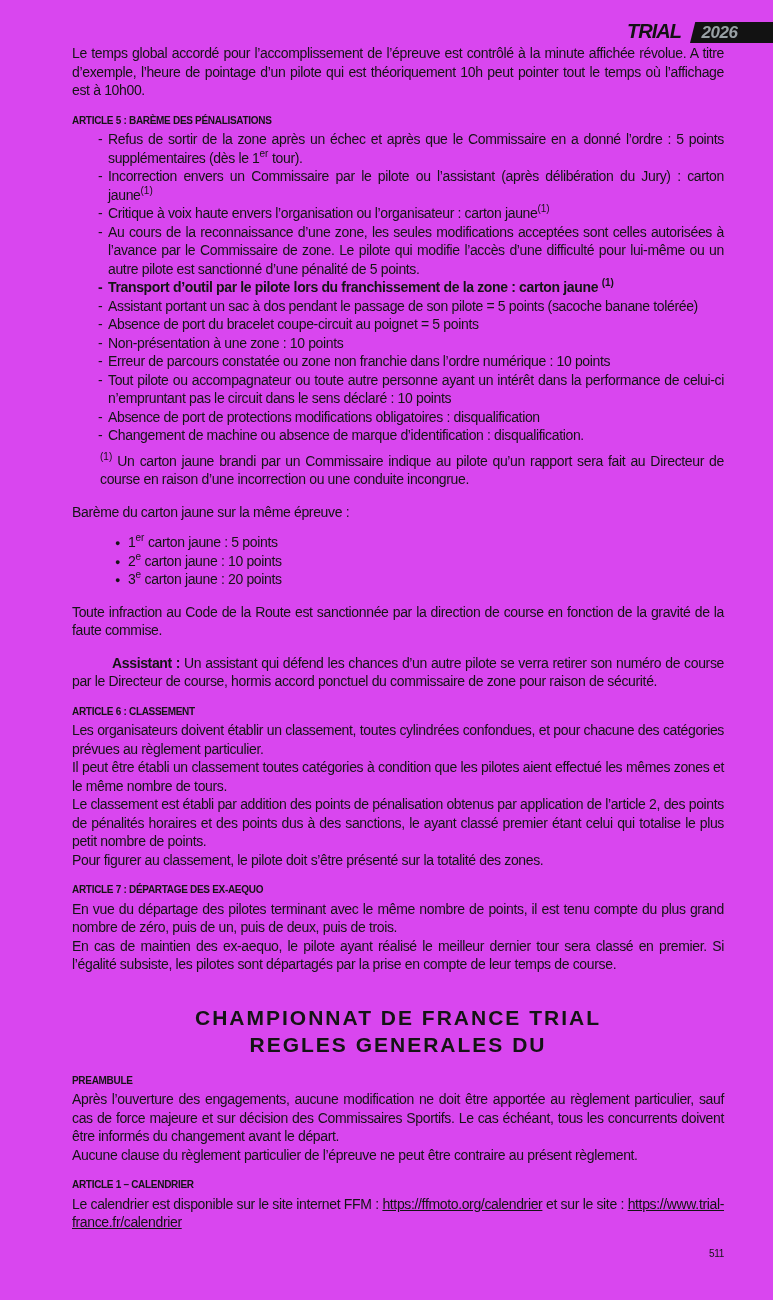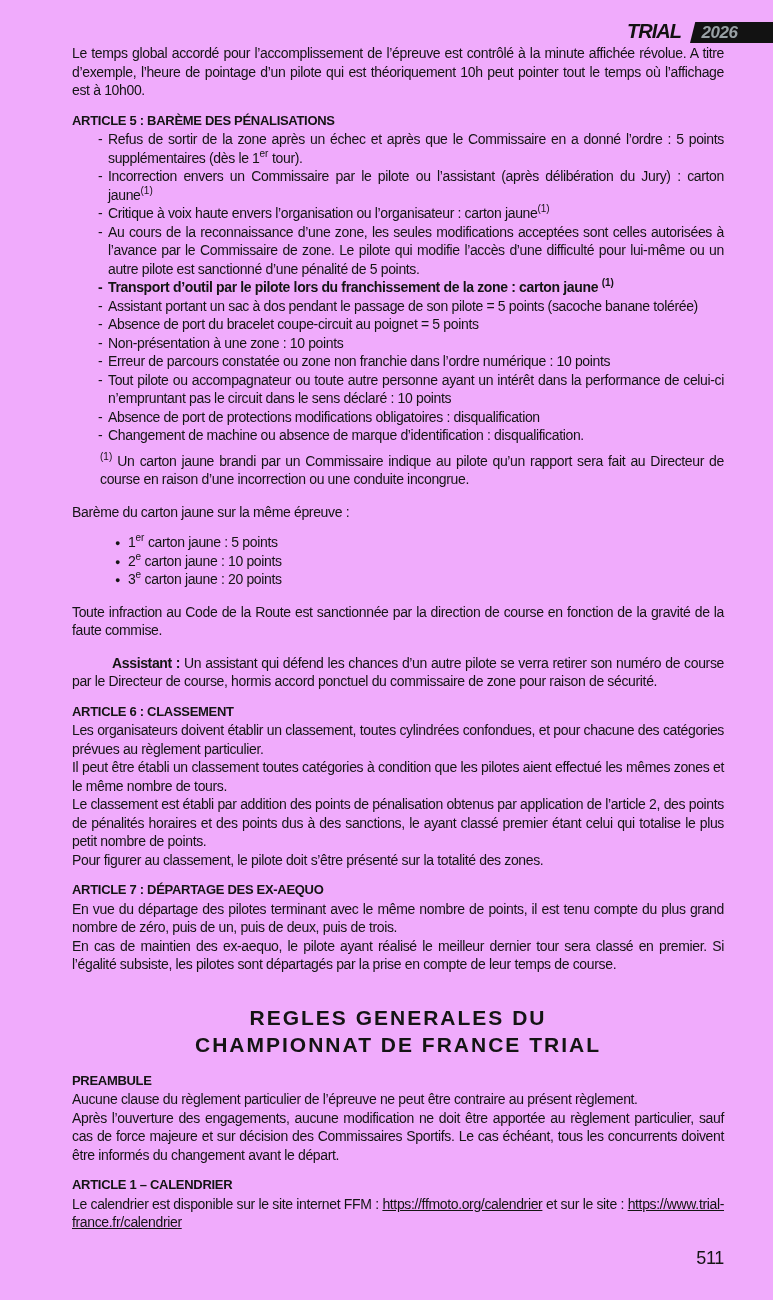--- a/index.html
+++ b/index.html
@@ -1,19 +1,19 @@
 <!DOCTYPE html>
 <html lang="fr"><head>
 <meta charset="utf-8">
 <style>
   html,body{margin:0;padding:0;background:#ffffff;}
   .page{
     position:relative;
     width:773px;height:1300px;
-    background:#f0abfc;
+    background:#d946ef;
     overflow:hidden;
     font-family:"Liberation Sans",sans-serif;
     color:#141414;
   }
   
   .brand-trial{
     position:absolute;top:20px;right:92px;
     font-size:20px;font-weight:bold;font-style:italic;
     letter-spacing:-1px;color:#121212;white-space:nowrap;
   }
@@ -34,42 +34,42 @@
   
   .content{position:absolute;left:72px;top:44px;width:652px;}
   .body-text{
     margin:0;
     font-size:14px;line-height:18.5px;letter-spacing:-0.35px;
     text-align:justify;
   }
   sup{font-size:10px;line-height:0;vertical-align:super;letter-spacing:0;}
   .article-heading{
     margin:12px 0 0;
-    font-size:13px;line-height:18.5px;font-weight:bold;letter-spacing:-0.3px;
+    font-size:10px;line-height:18.5px;font-weight:bold;letter-spacing:-0.3px;
   }
   .dash-list{list-style:none;margin:0;padding:0;}
   .dash-list li{position:relative;padding-left:36px;}
   .dash-list li::before{content:"-";position:absolute;left:26px;top:0;}
   .dash-list li.bold{font-weight:bold;}
   .footnote{margin-top:7px;padding-left:28px;}
   .bareme-title{margin-top:14px;}
   .bullet-list{list-style:none;margin:12px;padding:0;}
   .bullet-list li{position:relative;padding-left:44px;}
   .bullet-list li::before{content:"●";position:absolute;left:31px;top:1px;font-size:9px;}
   .mt{margin-top:14px;}
   .mt-sm{margin-top:12px;}
   .section-title{
     margin:30px 0 0;
     text-align:center;
     font-size:21px;line-height:27px;font-weight:bold;letter-spacing:2px;
   }
   .doc-link{color:inherit;text-decoration:underline;overflow-wrap:anywhere;}
   .page-number{
     position:absolute;top:1248px;right:49px;
-    font-size:18px;letter-spacing:-0.3px;color:#141414;
+    font-size:10px;letter-spacing:-0.3px;color:#141414;
   }
   b{letter-spacing:-0.35px;margin-left:40px;}
 </style>
 </head>
 <body>
 
 <div class="page">
 
   <div>
     <span class="brand-trial">TRIAL</span>
@@ -115,27 +115,27 @@
     <p class="body-text">Les organisateurs doivent établir un classement, toutes cylindrées confondues, et pour chacune des catégories prévues au règlement particulier.</p>
     <p class="body-text">Il peut être établi un classement toutes catégories à condition que les pilotes aient effectué les mêmes zones et le même nombre de tours.</p>
     <p class="body-text">Le classement est établi par addition des points de pénalisation obtenus par application de l’article 2, des points de pénalités horaires et des points dus à des sanctions, le ayant classé premier étant celui qui totalise le plus petit nombre de points.</p>
     <p class="body-text">Pour figurer au classement, le pilote doit s’être présenté sur la totalité des zones.</p>
 
     <h2 class="article-heading mt-sm">ARTICLE 7 : DÉPARTAGE DES EX-AEQUO</h2>
     <p class="body-text">En vue du départage des pilotes terminant avec le même nombre de points, il est tenu compte du plus grand nombre de zéro, puis de un, puis de deux, puis de trois.</p>
     <p class="body-text">En cas de maintien des ex-aequo, le pilote ayant réalisé le meilleur dernier tour sera classé en premier. Si l’égalité subsiste, les pilotes sont départagés par la prise en compte de leur temps de course.</p>
 
     <h1 class="section-title">
+      <div>CHAMPIONNAT DE FRANCE TRIAL</div>
       <div>REGLES GENERALES DU</div>
-      <div>CHAMPIONNAT DE FRANCE TRIAL</div>
     </h1>
 
     <h2 class="article-heading mt">PREAMBULE</h2>
+    <p class="body-text">Après l’ouverture des engagements, aucune modification ne doit être apportée au règlement particulier, sauf cas de force majeure et sur décision des Commissaires Sportifs. Le cas échéant, tous les concurrents doivent être informés du changement avant le départ.</p>
     <p class="body-text">Aucune clause du règlement particulier de l’épreuve ne peut être contraire au présent règlement.</p>
-    <p class="body-text">Après l’ouverture des engagements, aucune modification ne doit être apportée au règlement particulier, sauf cas de force majeure et sur décision des Commissaires Sportifs. Le cas échéant, tous les concurrents doivent être informés du changement avant le départ.</p>
 
     <h2 class="article-heading mt-sm">ARTICLE 1 – CALENDRIER</h2>
     <p class="body-text"><span>Le calendrier est disponible sur le site internet FFM : </span><a href="#" class="doc-link">https://ffmoto.org/calendrier</a><span> et sur le site : </span><a href="#" class="doc-link">https://www.trial-france.fr/calendrier</a></p>
 
   </main>
 
   <div class="page-number">511</div>
 
 </div>
 

